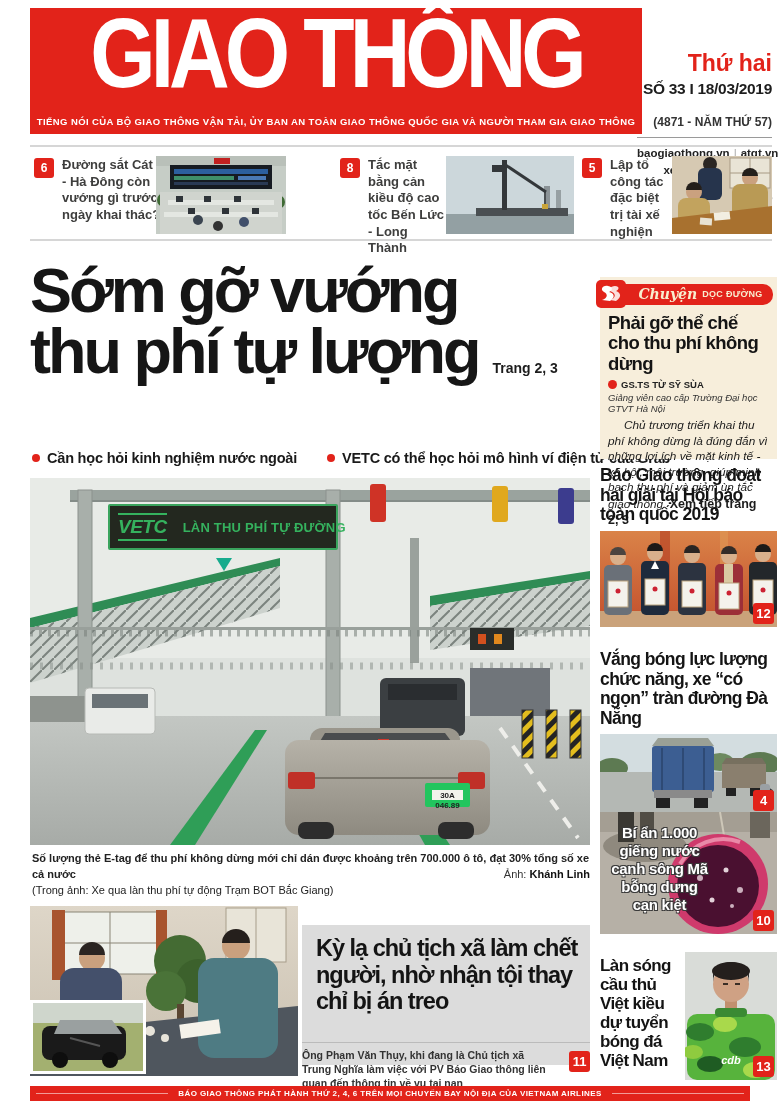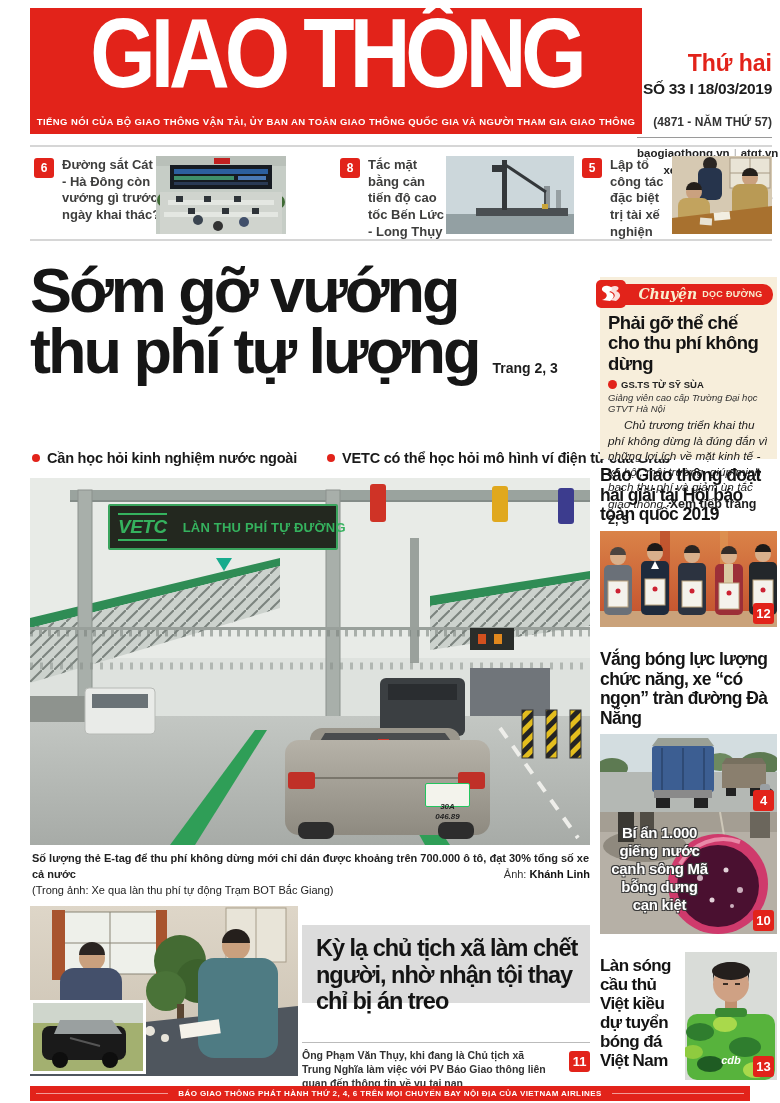--- a/index.html
+++ b/index.html
@@ -54,32 +54,32 @@
   .main-photo{position:absolute;left:30px;top:478px;width:560px;height:367px;background:#e7eae6;overflow:hidden;}
   .vetc-sign{position:absolute;left:78px;top:26px;width:230px;height:46px;background:#23281f;
     border:2px solid #3aa45d;border-radius:2px;display:flex;align-items:center;padding:0 8px;gap:8px;}
   .vetc-brand{color:var(--green);font-weight:900;font-style:italic;font-size:19px;
     border-top:2px solid var(--green);border-bottom:2px solid var(--green);line-height:1.3;letter-spacing:-.5px;}
   .vetc-div{width:1px;align-self:stretch;margin:6px 0;background:#3aa45d;}
   .vetc-text{color:var(--green);font-weight:800;font-size:13px;letter-spacing:.2px;white-space:nowrap;}
   .lane-arrow{position:absolute;left:186px;top:80px;width:0;height:0;
     border-left:8px solid transparent;border-right:8px solid transparent;border-top:13px solid #17ab8d;}
   .plate{position:absolute;left:395px;top:305px;width:45px;height:24px;background:#f3f3ec;
-    border:1px solid #22c55e;border-radius:2px;text-align:center;font-weight:800;font-size:8px;
-    line-height:1.2;color:#222;padding-top:18px;font-style:italic;}
+    border:7px solid #22c55e;border-radius:2px;text-align:center;font-weight:800;font-size:8px;
+    line-height:1.2;color:#222;padding-top:1px;}
 
   
   .lead-caption{position:absolute;left:32px;top:851px;width:558px;font-size:11px;color:#222;line-height:1.45;}
   .cap-bold{font-weight:800;}
   .cap-credit{position:absolute;right:0;top:16px;font-size:11px;color:#333;}
   .cap-credit b{color:#111;}
 
   
   .bottom-photo{position:absolute;left:30px;top:906px;width:268px;height:170px;overflow:hidden;background:#d5ccbd;}
-  .bottom-head{position:absolute;left:302px;top:925px;width:288px;height:78px;background:#dcdcdc;
+  .bottom-head{position:absolute;left:302px;top:925px;width:288px;height:140px;background:#dcdcdc;
     padding:10px 10px 0 14px;font-weight:900;font-size:23.5px;line-height:1.13;letter-spacing:-1px;color:#141414;}
   .bottom-cap{position:absolute;left:302px;top:1042px;width:288px;border-top:1px solid #bbb;padding-top:5px;
     font-size:10.5px;font-weight:700;color:#333;line-height:1.35;}
   .bottom-cap-text{width:250px;}
   .bottom-cap .badge{position:absolute;right:0;top:8px;width:21px;height:21px;font-size:13px;}
 
   
   .rc{position:absolute;left:600px;width:177px;}
   .opinion{top:277px;height:182px;background:var(--cream);padding:6px 8px 0;}
   .op-header{display:flex;align-items:center;height:26px;margin:-2px -4px 4px -12px;}
@@ -167,21 +167,21 @@
           <rect x="32" y="52" width="7" height="6" fill="#2e3338"></rect>
         <rect x="66" y="52" width="7" height="6" fill="#2e3338"></rect>
           <rect x="96" y="52" width="7" height="6" fill="#2e3338"></rect>
         <circle cx="42" cy="64" r="5" fill="#3a4450"></circle>
           <circle cx="88" cy="66" r="5" fill="#41506b"></circle>
           <circle cx="62" cy="70" r="5" fill="#333"></circle>
       </svg>
     </div>
     <div class="teaser t2">
       <span class="badge">8</span>
-      <span class="teaser-text">Tắc mặt bằng cản tiến độ cao tốc Bến Lức - Long Thụy</span>
+      <span class="teaser-text">Tắc mặt bằng cản kiều độ cao tốc Bến Lức - Long Thành</span>
     </div>
     <div class="teaser-img t2-img">
       <svg width="128" height="78" viewBox="0 0 128 78">
         <rect width="128" height="78" fill="#ccd7db"></rect>
           <rect y="58" width="128" height="20" fill="#93a0a3"></rect>
         <rect x="98" y="30" width="6" height="24" fill="#8a9296"></rect>
           <rect x="110" y="34" width="5" height="20" fill="#97a0a3"></rect>
         <rect x="30" y="52" width="92" height="8" fill="#4a4f52"></rect>
         <rect x="56" y="4" width="5" height="50" fill="#33373a"></rect>
         <line x1="58" y1="8" x2="100" y2="36" stroke="#33373a" stroke-width="3"></line>

